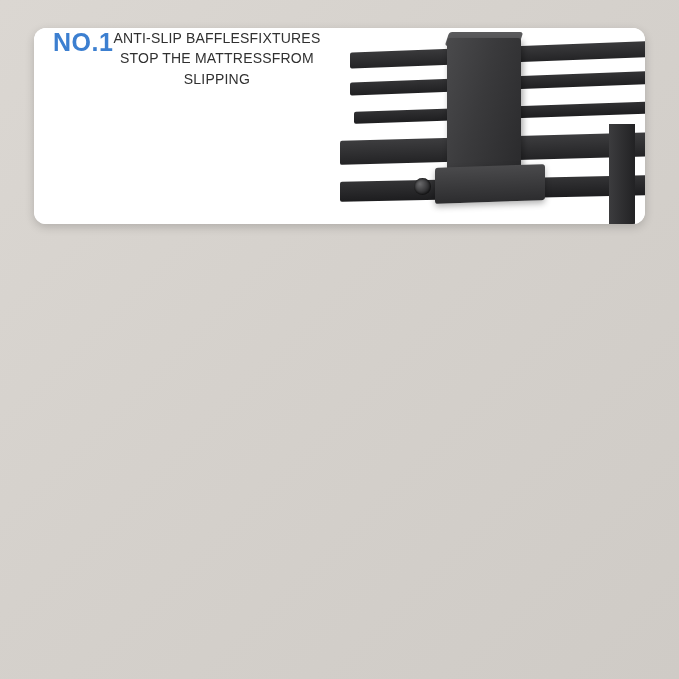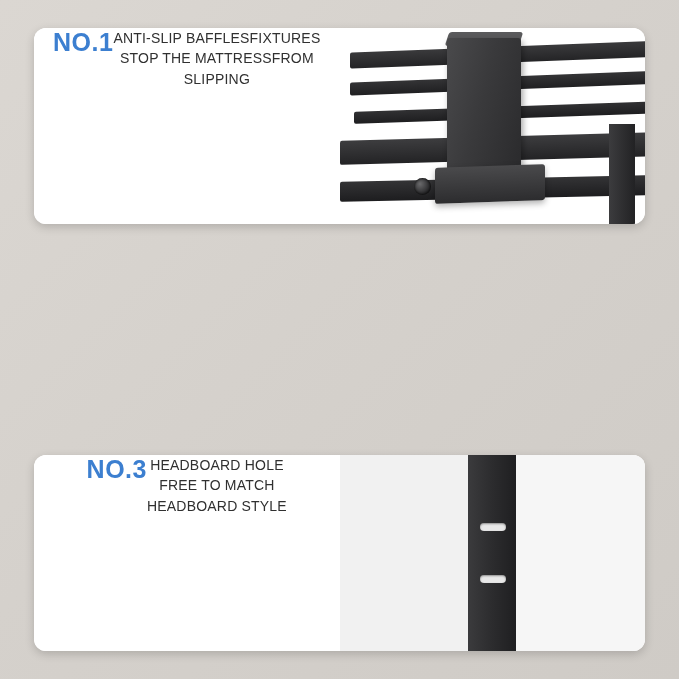--- a/index.html
+++ b/index.html
@@ -233,29 +233,14 @@
       <div class="rail r-long2"></div>
       <div class="baffle-top"></div>
       <div class="baffle"></div>
       <div class="bracket"></div>
       <div class="bolt"></div>
       <div class="post"></div>
     </div>
   </div>
 
 
-  <div class="card">
-    <div class="half text-half">
-      <div class="no-label">NO.3</div>
-      <div class="desc">HEADBOARD HOLE
-FREE TO MATCH
-HEADBOARD STYLE</div>
-    </div>
-    <div class="half img3">
-      <div class="bgleft"></div>
-      <div class="bgright"></div>
-      <div class="strap"></div>
-      <div class="slot slot-a"></div>
-      <div class="slot slot-b"></div>
-    </div>
-  </div>
 
 </div>
 
 </body></html>

